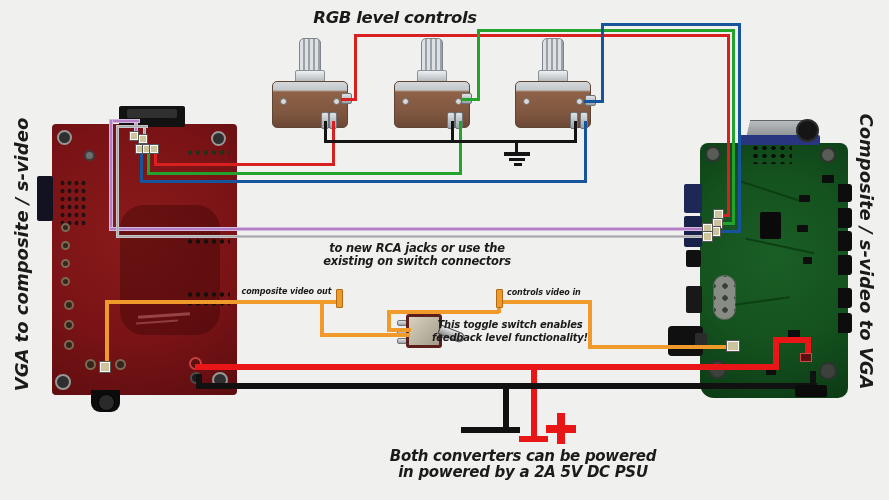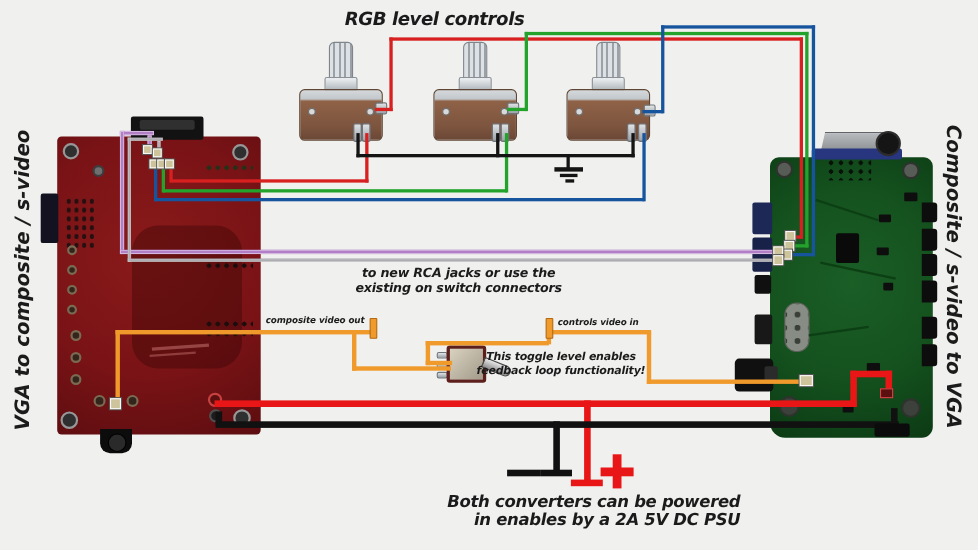--- a/index.html
+++ b/index.html
@@ -247,22 +247,22 @@
   <div class="t" style="left:292px;top:242px;width:250px;text-align:center;font-size:11.5px;line-height:13px;letter-spacing:-0.2px;">
     <span>to new RCA jacks or use the</span>
     <span>existing on switch connectors</span>
   </div>
 
   <div class="t" style="left:240px;top:287px;width:93px;text-align:center;font-size:8px;letter-spacing:-0.1px;">composite video out</div>
 
   <div class="t" style="left:507px;top:288px;width:100px;text-align:left;font-size:8px;letter-spacing:-0.1px;">controls video in</div>
 
   <div class="t" style="left:425px;top:319px;width:170px;text-align:center;font-size:10px;line-height:12.5px;letter-spacing:-0.2px;">
-    <span>This toggle level enables</span>
-    <span>feedback loop functionality!</span>
-  </div>
-
-  <div class="t" style="left:373px;top:448px;width:300px;text-align:right;font-size:15px;line-height:16px;letter-spacing:-0.3px;">
+    <span>This toggle switch enables</span>
+    <span>feedback level functionality!</span>
+  </div>
+
+  <div class="t" style="left:373px;top:448px;width:300px;text-align:center;font-size:15px;line-height:16px;letter-spacing:-0.3px;">
     <span>Both converters can be powered</span>
-    <span>in enables by a 2A 5V DC PSU</span>
+    <span>in powered by a 2A 5V DC PSU</span>
   </div>
 
 </div>
 
 </body></html>

